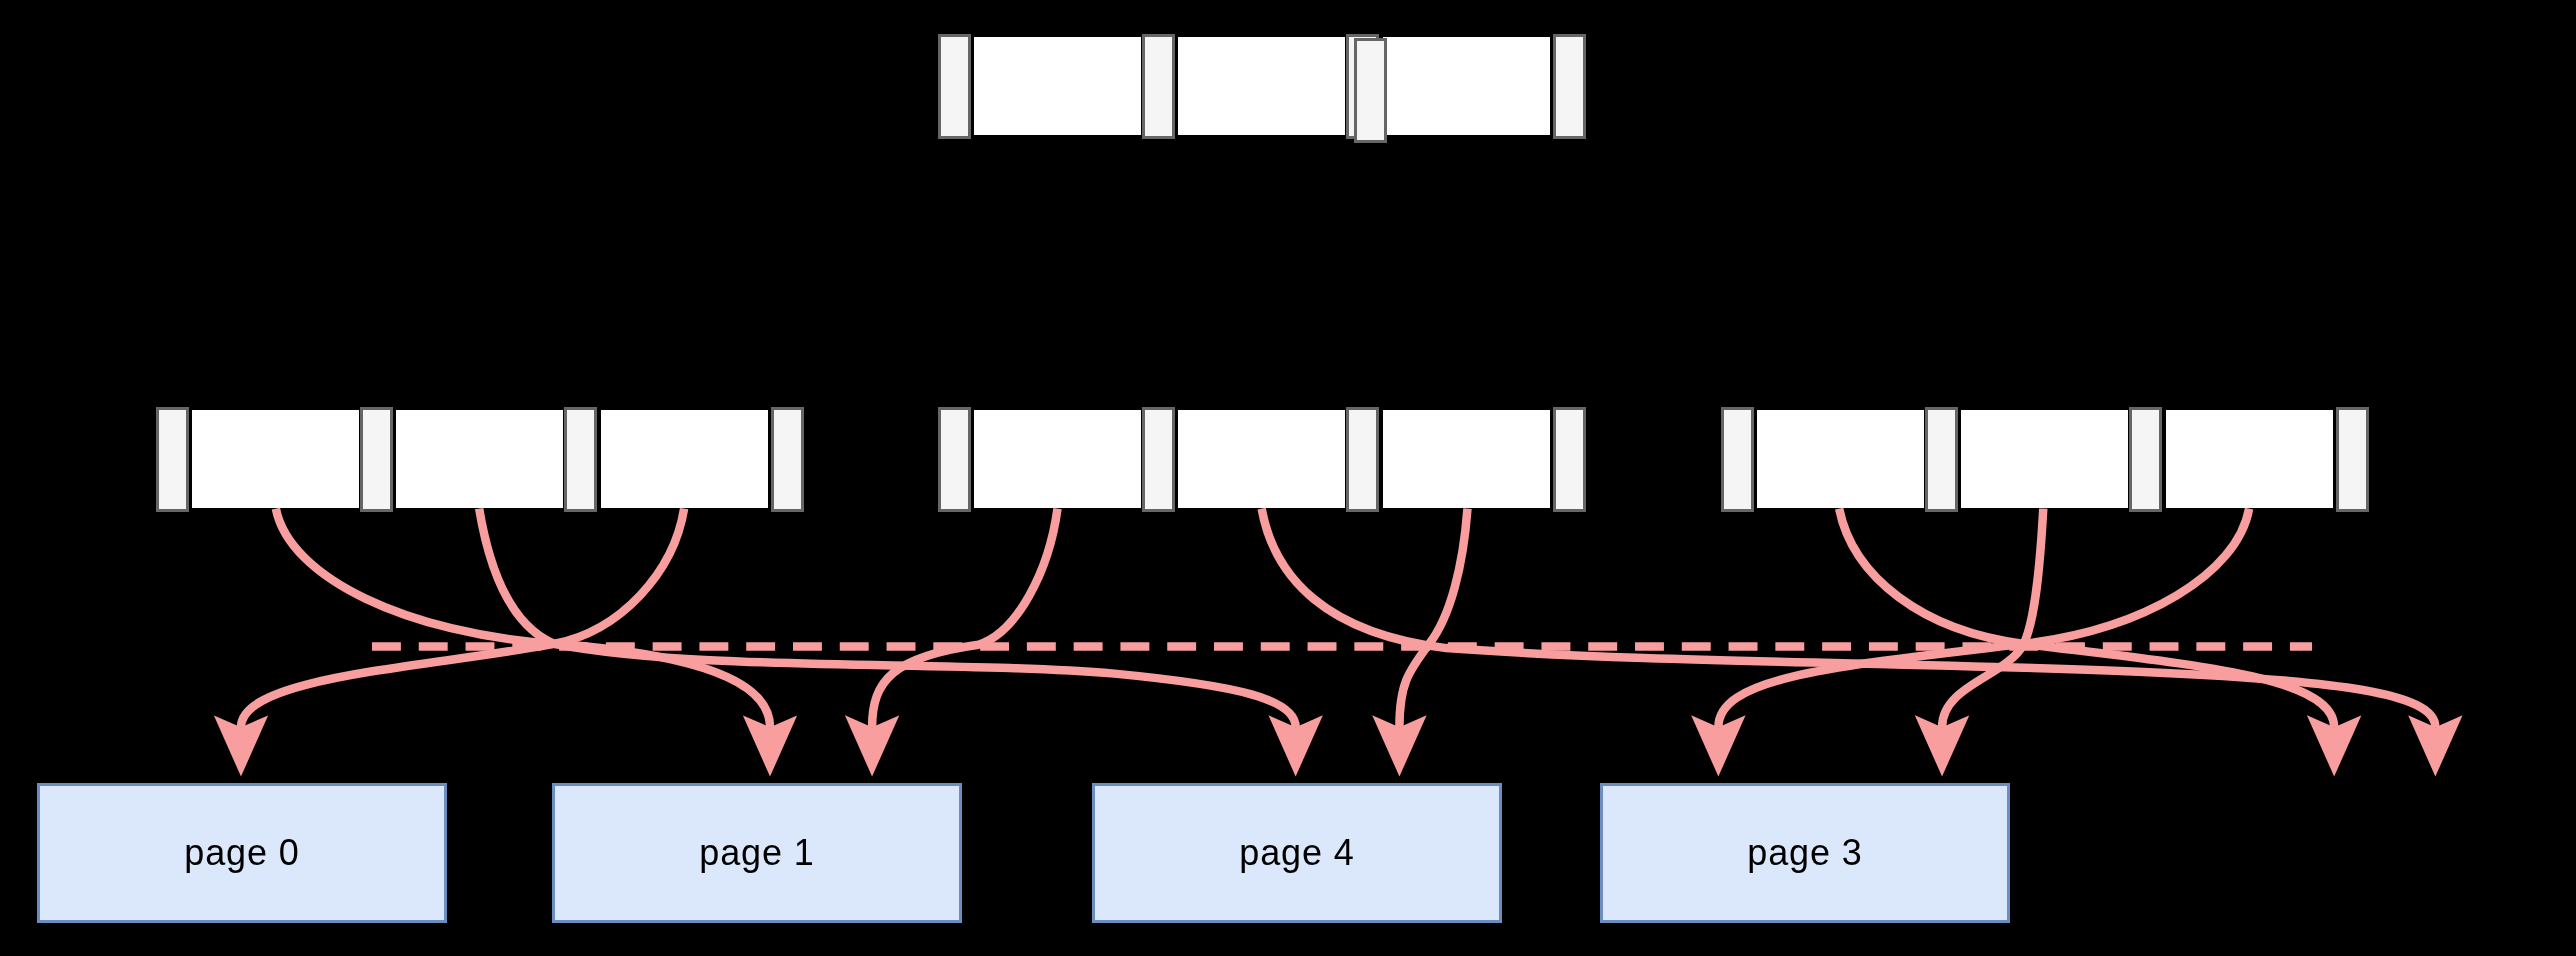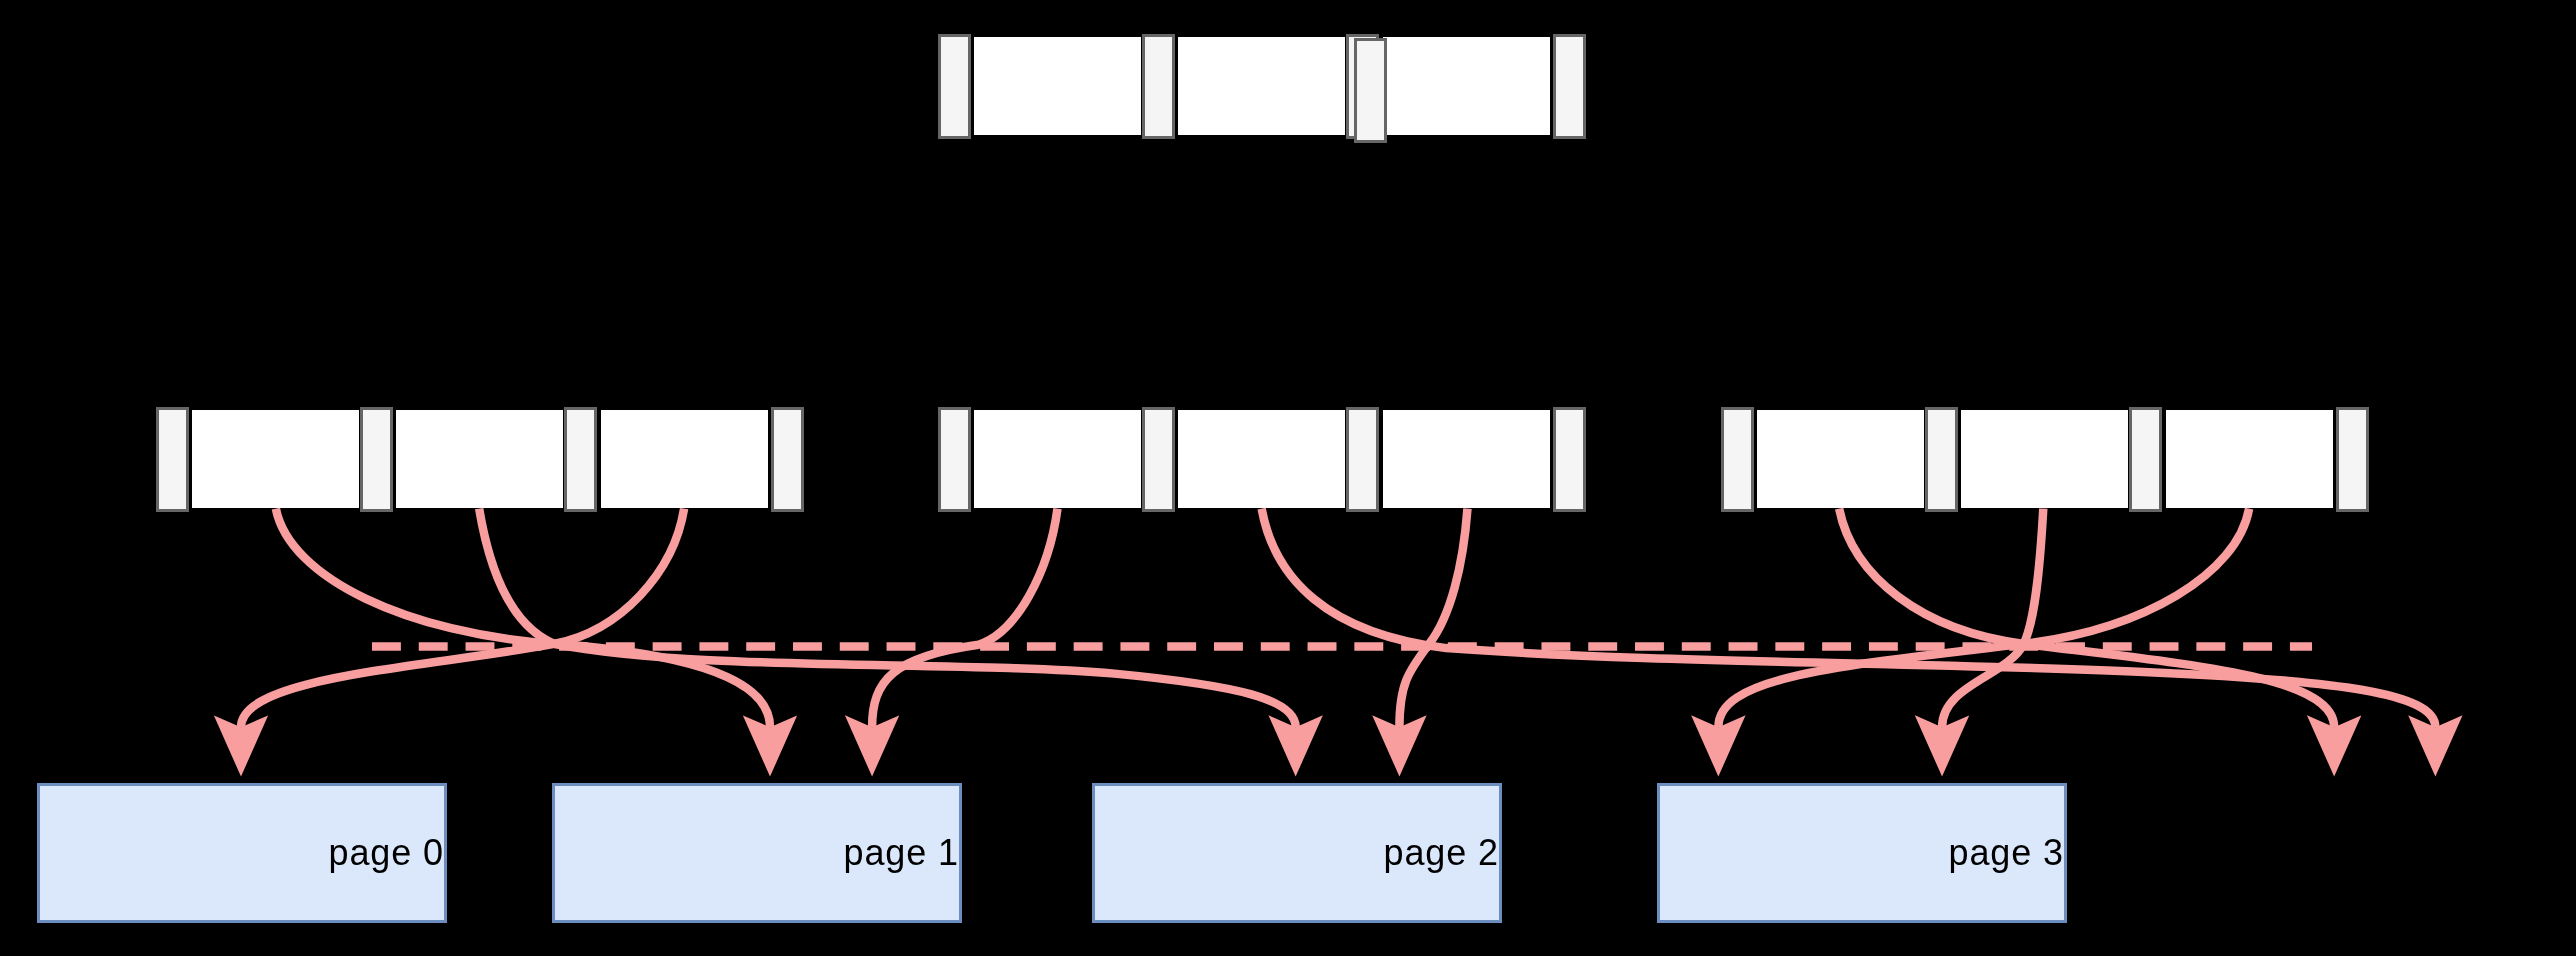--- a/index.html
+++ b/index.html
@@ -15,21 +15,21 @@
   #canvas{position:absolute;inset:0}
   .btree-node{position:absolute;width:648px;height:105px}
   .slot{
     position:absolute;top:0;width:33px;height:105px;
     background:var(--slot-fill);border:3.4px solid var(--slot-border);box-sizing:border-box;
   }
   .kcell{position:absolute;top:3.4px;width:167px;height:98px;background:var(--cell-fill)}
   .page{
     position:absolute;top:783px;width:410px;height:140px;box-sizing:border-box;
     background:var(--page-fill);border:3.4px solid var(--page-border);
-    display:flex;align-items:center;justify-content:flex-end;
+    display:flex;align-items:center;justify-content:center;
   }
   .page-label{font-size:36px;color:var(--label);letter-spacing:0.9px}
   #arrow-layer{position:absolute;left:0;top:0;width:2576px;height:956px;pointer-events:none}
   .arrow{fill:none;stroke:var(--arrow);stroke-width:10}
   .dashed{stroke-dasharray:34 21}
   .ah{fill:var(--arrow)}
 </style>
 </head>
 <body>
 
@@ -73,23 +73,23 @@
       <div class="kcell" style="left: 445px;"></div>
     </div>
 
   <div class="page" style="left:37px">
     <span class="page-label">page 0</span>
   </div>
   <div class="page" style="left:552px">
     <span class="page-label">page 1</span>
   </div>
   <div class="page" style="left:1092px">
-    <span class="page-label">page 2</span>
+    <span class="page-label">page 4</span>
   </div>
-  <div class="page" style="left:1657px">
+  <div class="page" style="left:1600px">
     <span class="page-label">page 3</span>
   </div>
 
   <svg id="arrow-layer" width="2576" height="956" viewBox="0 0 3028 1124" xmlns="http://www.w3.org/2000/svg">
     <defs>
       <marker id="arrowhead" markerUnits="userSpaceOnUse" markerWidth="72" markerHeight="64" refX="14" refY="32" orient="auto">
         <path class="ah" d="M0,0 L72,32 L0,64 L14,32 Z"></path>
       </marker>
     </defs>
 

